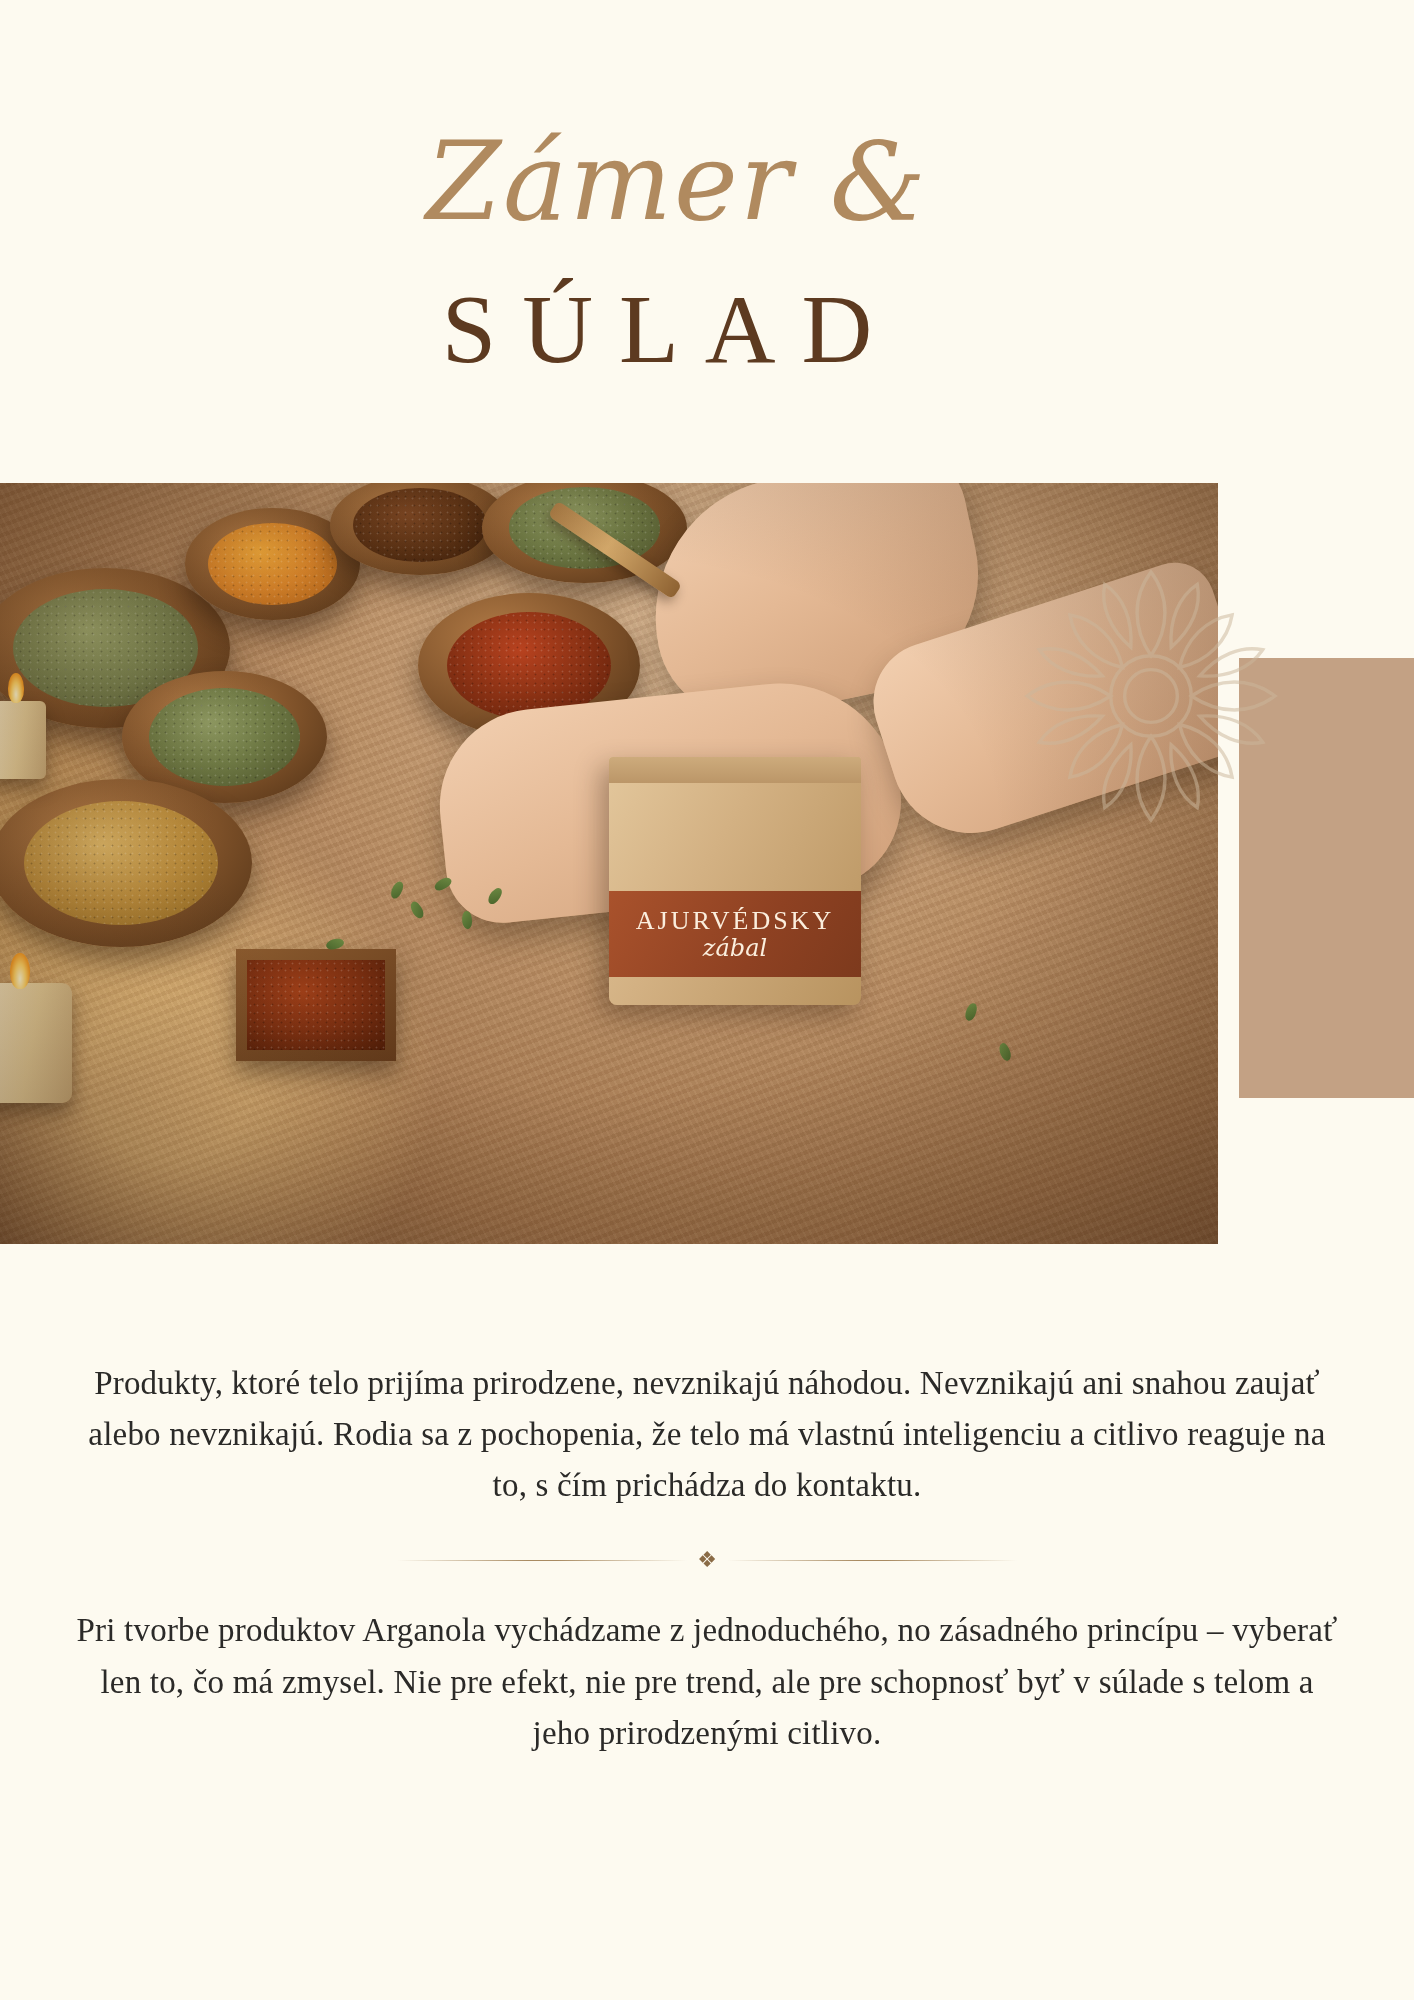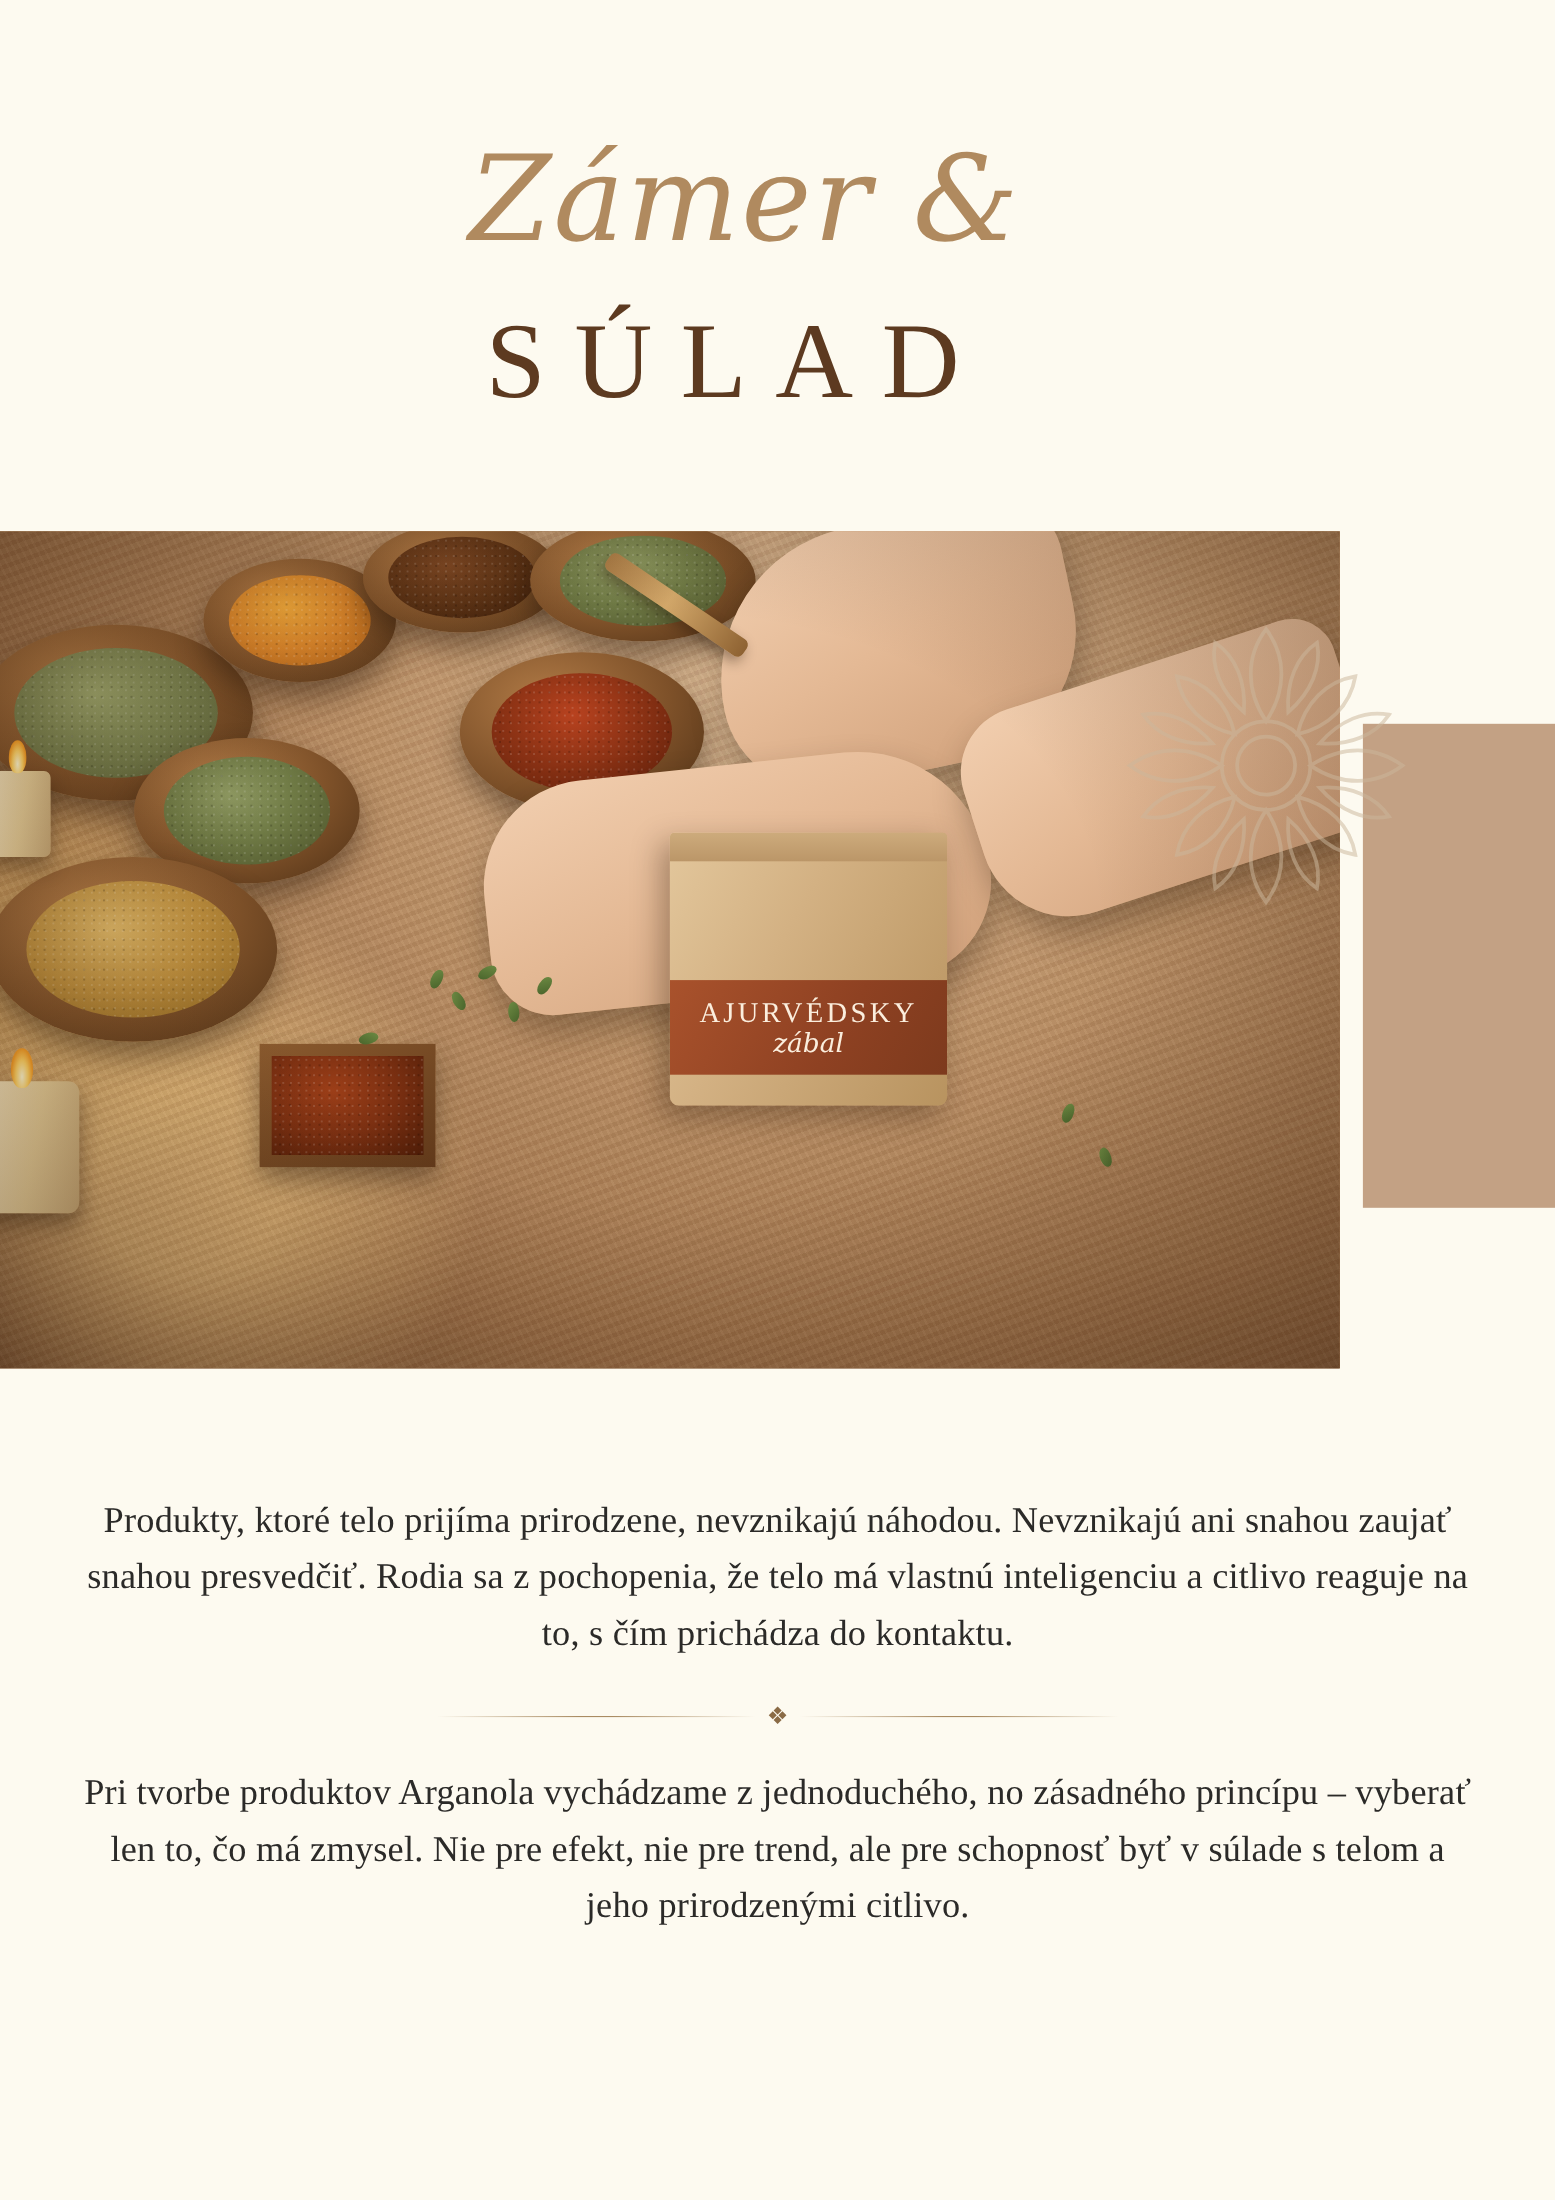--- a/index.html
+++ b/index.html
@@ -392,21 +392,21 @@
         <path d="M100 66 C92 50 92 34 100 22 C108 34 108 50 100 66 Z"></path>
         <path d="M100 134 C92 150 92 166 100 178 C108 166 108 150 100 134 Z"></path>
         <path d="M66 100 C50 92 34 92 22 100 C34 108 50 108 66 100 Z"></path>
         <path d="M134 100 C150 92 166 92 178 100 C166 108 150 108 134 100 Z"></path>
       </g>
     </g>
   </svg>
 </div>
 
 <div class="body-text">
-  <p class="para">Produkty, ktoré telo prijíma prirodzene, nevznikajú náhodou. Nevznikajú ani snahou zaujať snahou presvedčiť. Rodia sa z pochopenia, že telo má vlastnú inteligenciu a citlivo reaguje na to, s čím prichádza do kontaktu.</p>
+  <p class="para">Produkty, ktoré telo prijíma prirodzene, nevznikajú náhodou. Nevznikajú ani snahou zaujať alebo nevznikajú. Rodia sa z pochopenia, že telo má vlastnú inteligenciu a citlivo reaguje na to, s čím prichádza do kontaktu.</p>
 
   <div class="divider">
     <span class="line"></span>
     <span class="glyph">❖</span>
     <span class="line"></span>
   </div>
 
   <p class="para second">Pri tvorbe produktov Arganola vychádzame z jednoduchého, no zásadného princípu – vyberať len to, čo má zmysel. Nie pre efekt, nie pre trend, ale pre schopnosť byť v súlade s telom a jeho prirodzenými citlivo.</p>
 </div>
 

